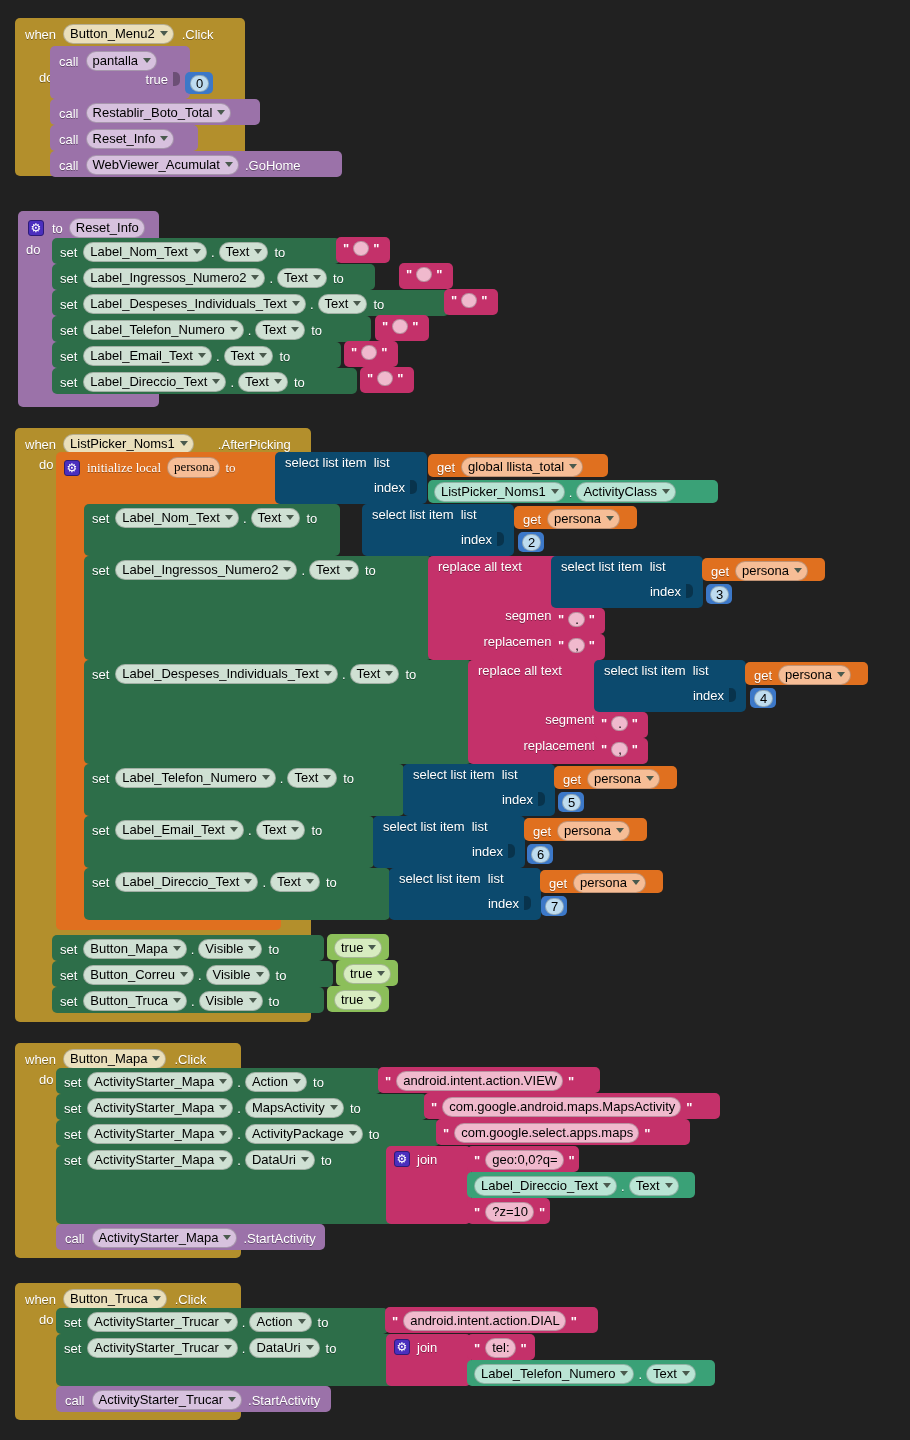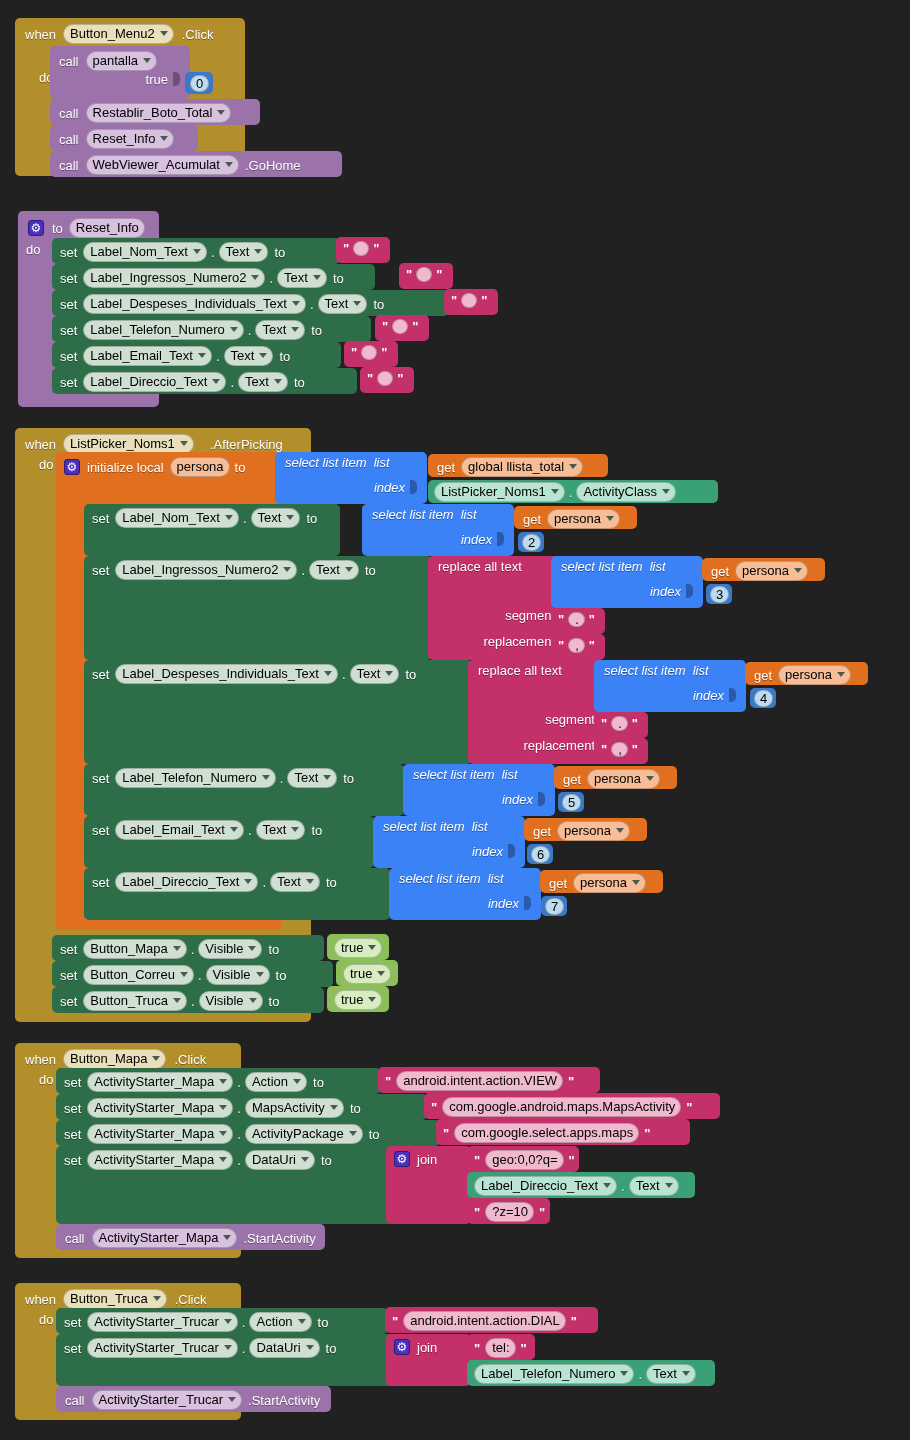--- a/index.html
+++ b/index.html
@@ -15,21 +15,21 @@
 
   
   .blk { position: absolute; border-radius: 5px; }
   .row { display: flex; align-items: center; }
 
   
   .c-event   { background:#b38f2c; }      
   .c-proc    { background:#9b72a9; }      
   .c-set     { background:#2d6e49; }      
   .c-text    { background:#c4316a; }      
-  .c-list    { background:#3b82f6;font-style:italic; }      
+  .c-list    { background:#0c4a6e; }      
   .c-var     { background:#e0701f; }      
   .c-logic   { background:#8cbf5a; }      
   .c-math    { background:#3c78c8; }      
   .c-getter  { background:#3aa177; }      
 
   .lbl { color:#ffffff; font-size:13px; line-height:1; white-space:nowrap;
          text-shadow:0 1px 0 rgba(0,0,0,.35); }
 
   
   .field {
@@ -295,27 +295,27 @@
     </div>
   </div>
 
   <div class="blk c-event" style="left:15px; top:428px; width:296px; height:594px;">
     <div class="row" style="padding:6px 0 0 10px;">
       <span class="lbl">when</span>
       <span class="field f-gold" style="margin-left:7px;">
         <span>ListPicker_Noms1</span>
           <i class="caret"></i>
         </span>
-      <span class="lbl" style="margin-left:16px;">.AfterPicking</span>
+      <span class="lbl" style="margin-left:24px;">.AfterPicking</span>
     </div>
     <div class="lbl" style="position:absolute;left:24px;top:30px;">do</div>
   </div>
 
   <div class="blk c-var" style="left:56px; top:452px; width:225px; height:478px;">
-    <div class="row" style="padding:5px 0 0 8px;">
+    <div class="row" style="padding:5px 0 0 8px;font-family:Liberation Serif, serif;">
       <span class="gear"></span>
       <span class="lbl" style="margin-left:7px;">initialize local</span>
       <span class="field f-orange" style="margin-left:6px;">
         <span>persona</span>
         </span>
       <span class="lbl" style="margin-left:5px;">to</span>
     </div>
     <div class="lbl" style="position:absolute;left:50px;top:58px;">in</div>
   </div>
 

